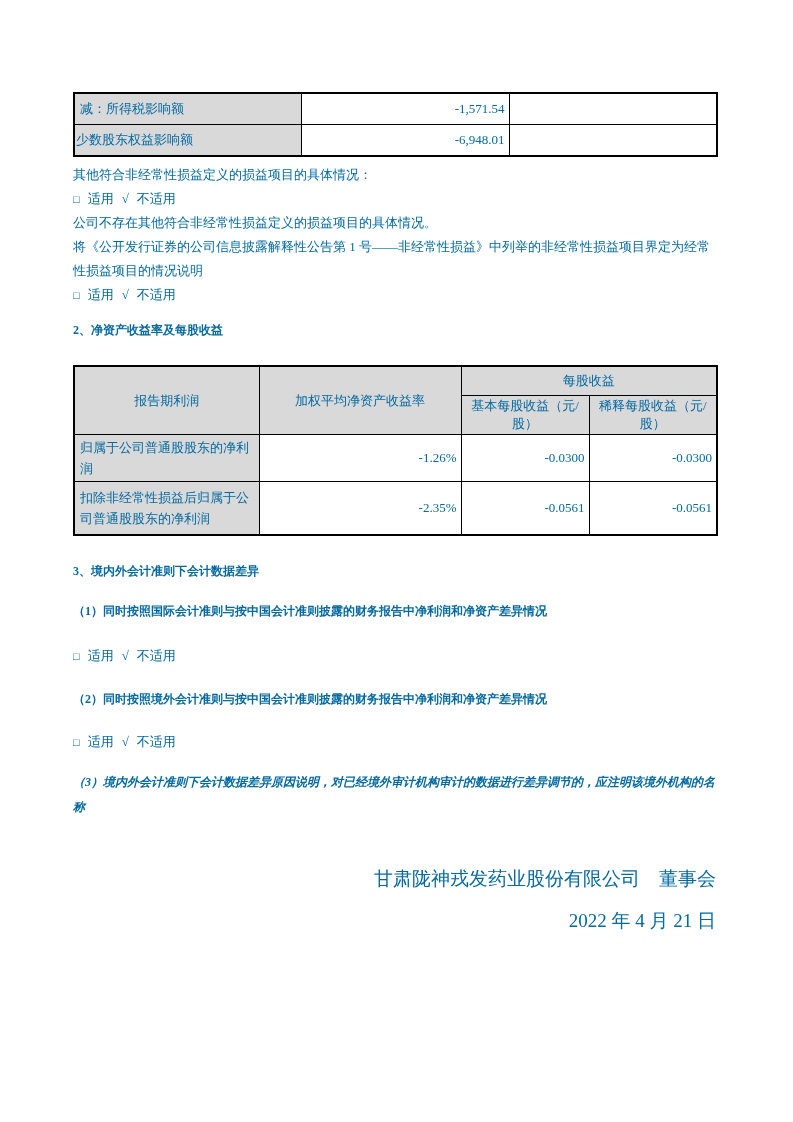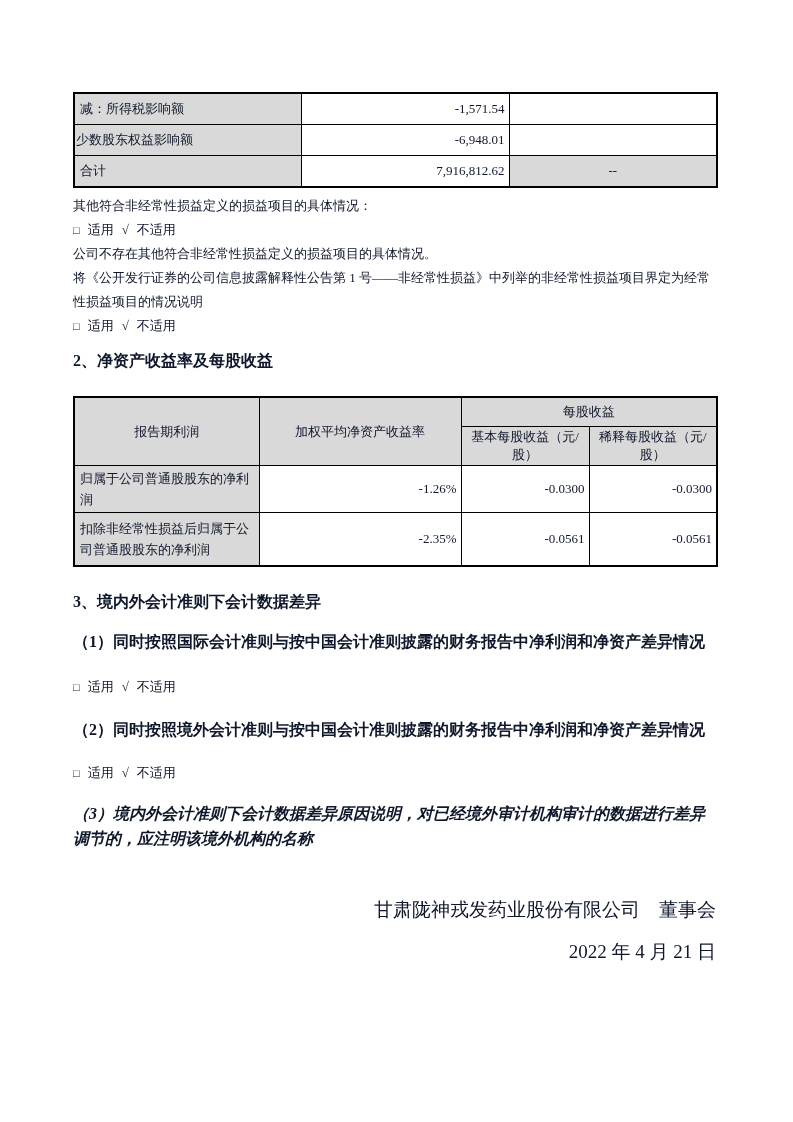--- a/index.html
+++ b/index.html
@@ -1,40 +1,40 @@
 <!DOCTYPE html>
 <html><head>
 <meta charset="utf-8">
 <style>
   html,body { margin:0; padding:0; background:#888; }
   .page {
     width:793px; height:1122px; background:#ffffff; margin:0 auto;
     box-sizing:border-box; padding:92px 77px 0 73px;
     font-family:"Liberation Serif","DejaVu Serif",serif;
-    color:#0f172a; position:relative; overflow:hidden;
+    color:#0369a1; position:relative; overflow:hidden;
   }
   table { border-collapse:collapse; table-layout:fixed; width:643px; }
   .t1, .t2 { border:2px solid #000; }
   .t1 td, .t2 td { border:1px solid #000; font-size:13px; overflow:hidden; }
   .t1 td { height:28px; }
   .shade { background:#D9D9D9; }
   .lbl  { padding-left:5px; }
   .lbl-indent { }
   .val  { text-align:right; padding-right:4px; }
   .ctr  { text-align:center; }
   .t2 .hrow td { height:26px;margin-top:16px; }
   .t2 .brow1 td { height:30px; }
   .t2 .brow2 td { height:48px; }
   .t2 .lbl { line-height:21px; padding-top:2px; padding-bottom:2px; }
   .p  { font-size:13px; line-height:24px; margin:0; }
   .p-first { margin-top:6px; }
   .check-line { }
   .check-line .box { font-size:11px; }
   .check-line .gap { display:inline-block; width:8px; }
-  .h  { font-weight:bold; font-size:16px; line-height:22px; margin:0; }
+  .h  { font-weight:bold; font-size:12px; line-height:22px; margin:0; }
   .h2-head   { margin-top:12px; }
   .tbl2      { margin-top:24px; }
   .h3-head   { margin-top:24px; }
   .h3-sub1   { margin-top:18px; }
   .chk3      { margin-top:22px; }
   .h3-sub2   { margin-top:20px; }
   .chk4      { margin-top:20px; }
   .h3-sub3   { margin-top:16px; line-height:25px;font-style:italic; }
   .h4-head   { margin-top:24px; }
   .sig { text-align:right; font-size:19px; margin:0; }
@@ -55,25 +55,20 @@
     <tbody>
       <tr>
         <td class="shade lbl">减：所得税影响额</td>
         <td class="val">-1,571.54</td>
         <td class="ctr"></td>
       </tr>
       <tr>
         <td class="shade lbl-indent">少数股东权益影响额</td>
         <td class="val">-6,948.01</td>
         <td class="ctr"></td>
-      </tr>
-      <tr>
-        <td class="shade lbl">合计</td>
-        <td class="val">7,916,812.62</td>
-        <td class="shade ctr">--</td>
       </tr>
     </tbody>
   </table>
 
   <p class="p p-first">其他符合非经常性损益定义的损益项目的具体情况：</p>
 
   <p class="p check-line"><span class="box">□</span><span class="gap"></span><span>适用</span><span class="gap"></span><span>√</span><span class="gap"></span><span>不适用</span></p>
 
   <p class="p">公司不存在其他符合非经常性损益定义的损益项目的具体情况。</p>
 

